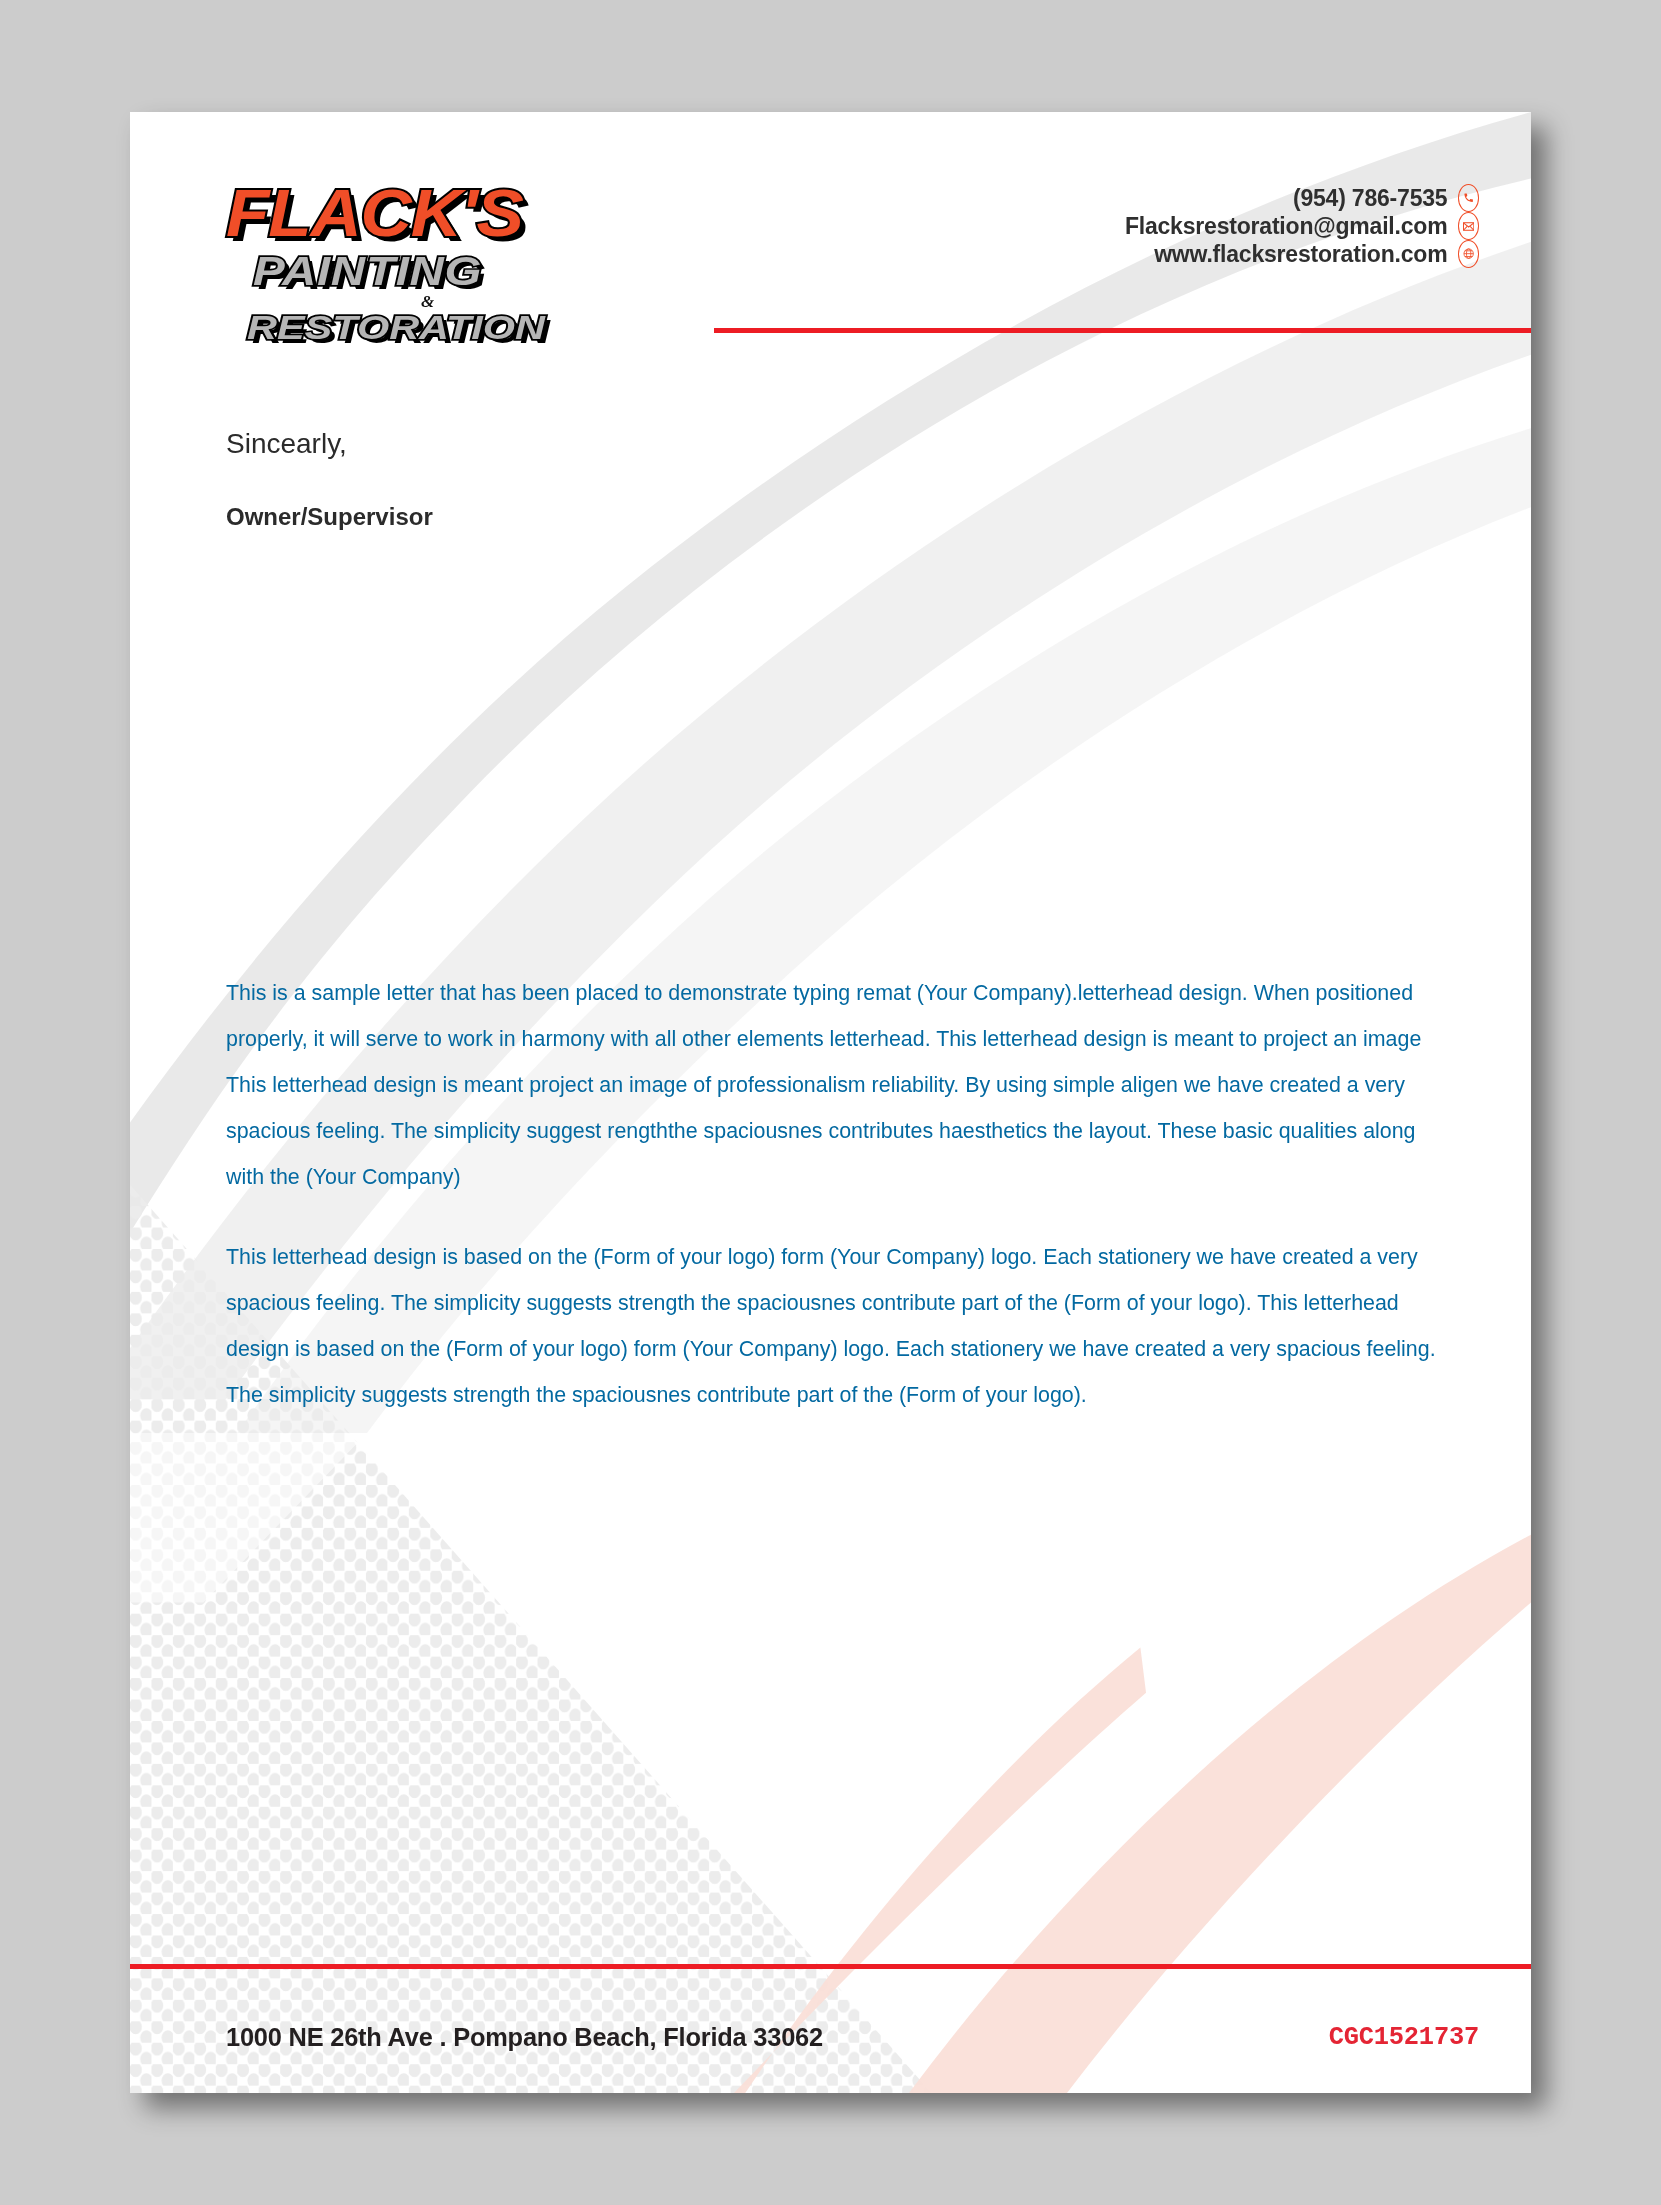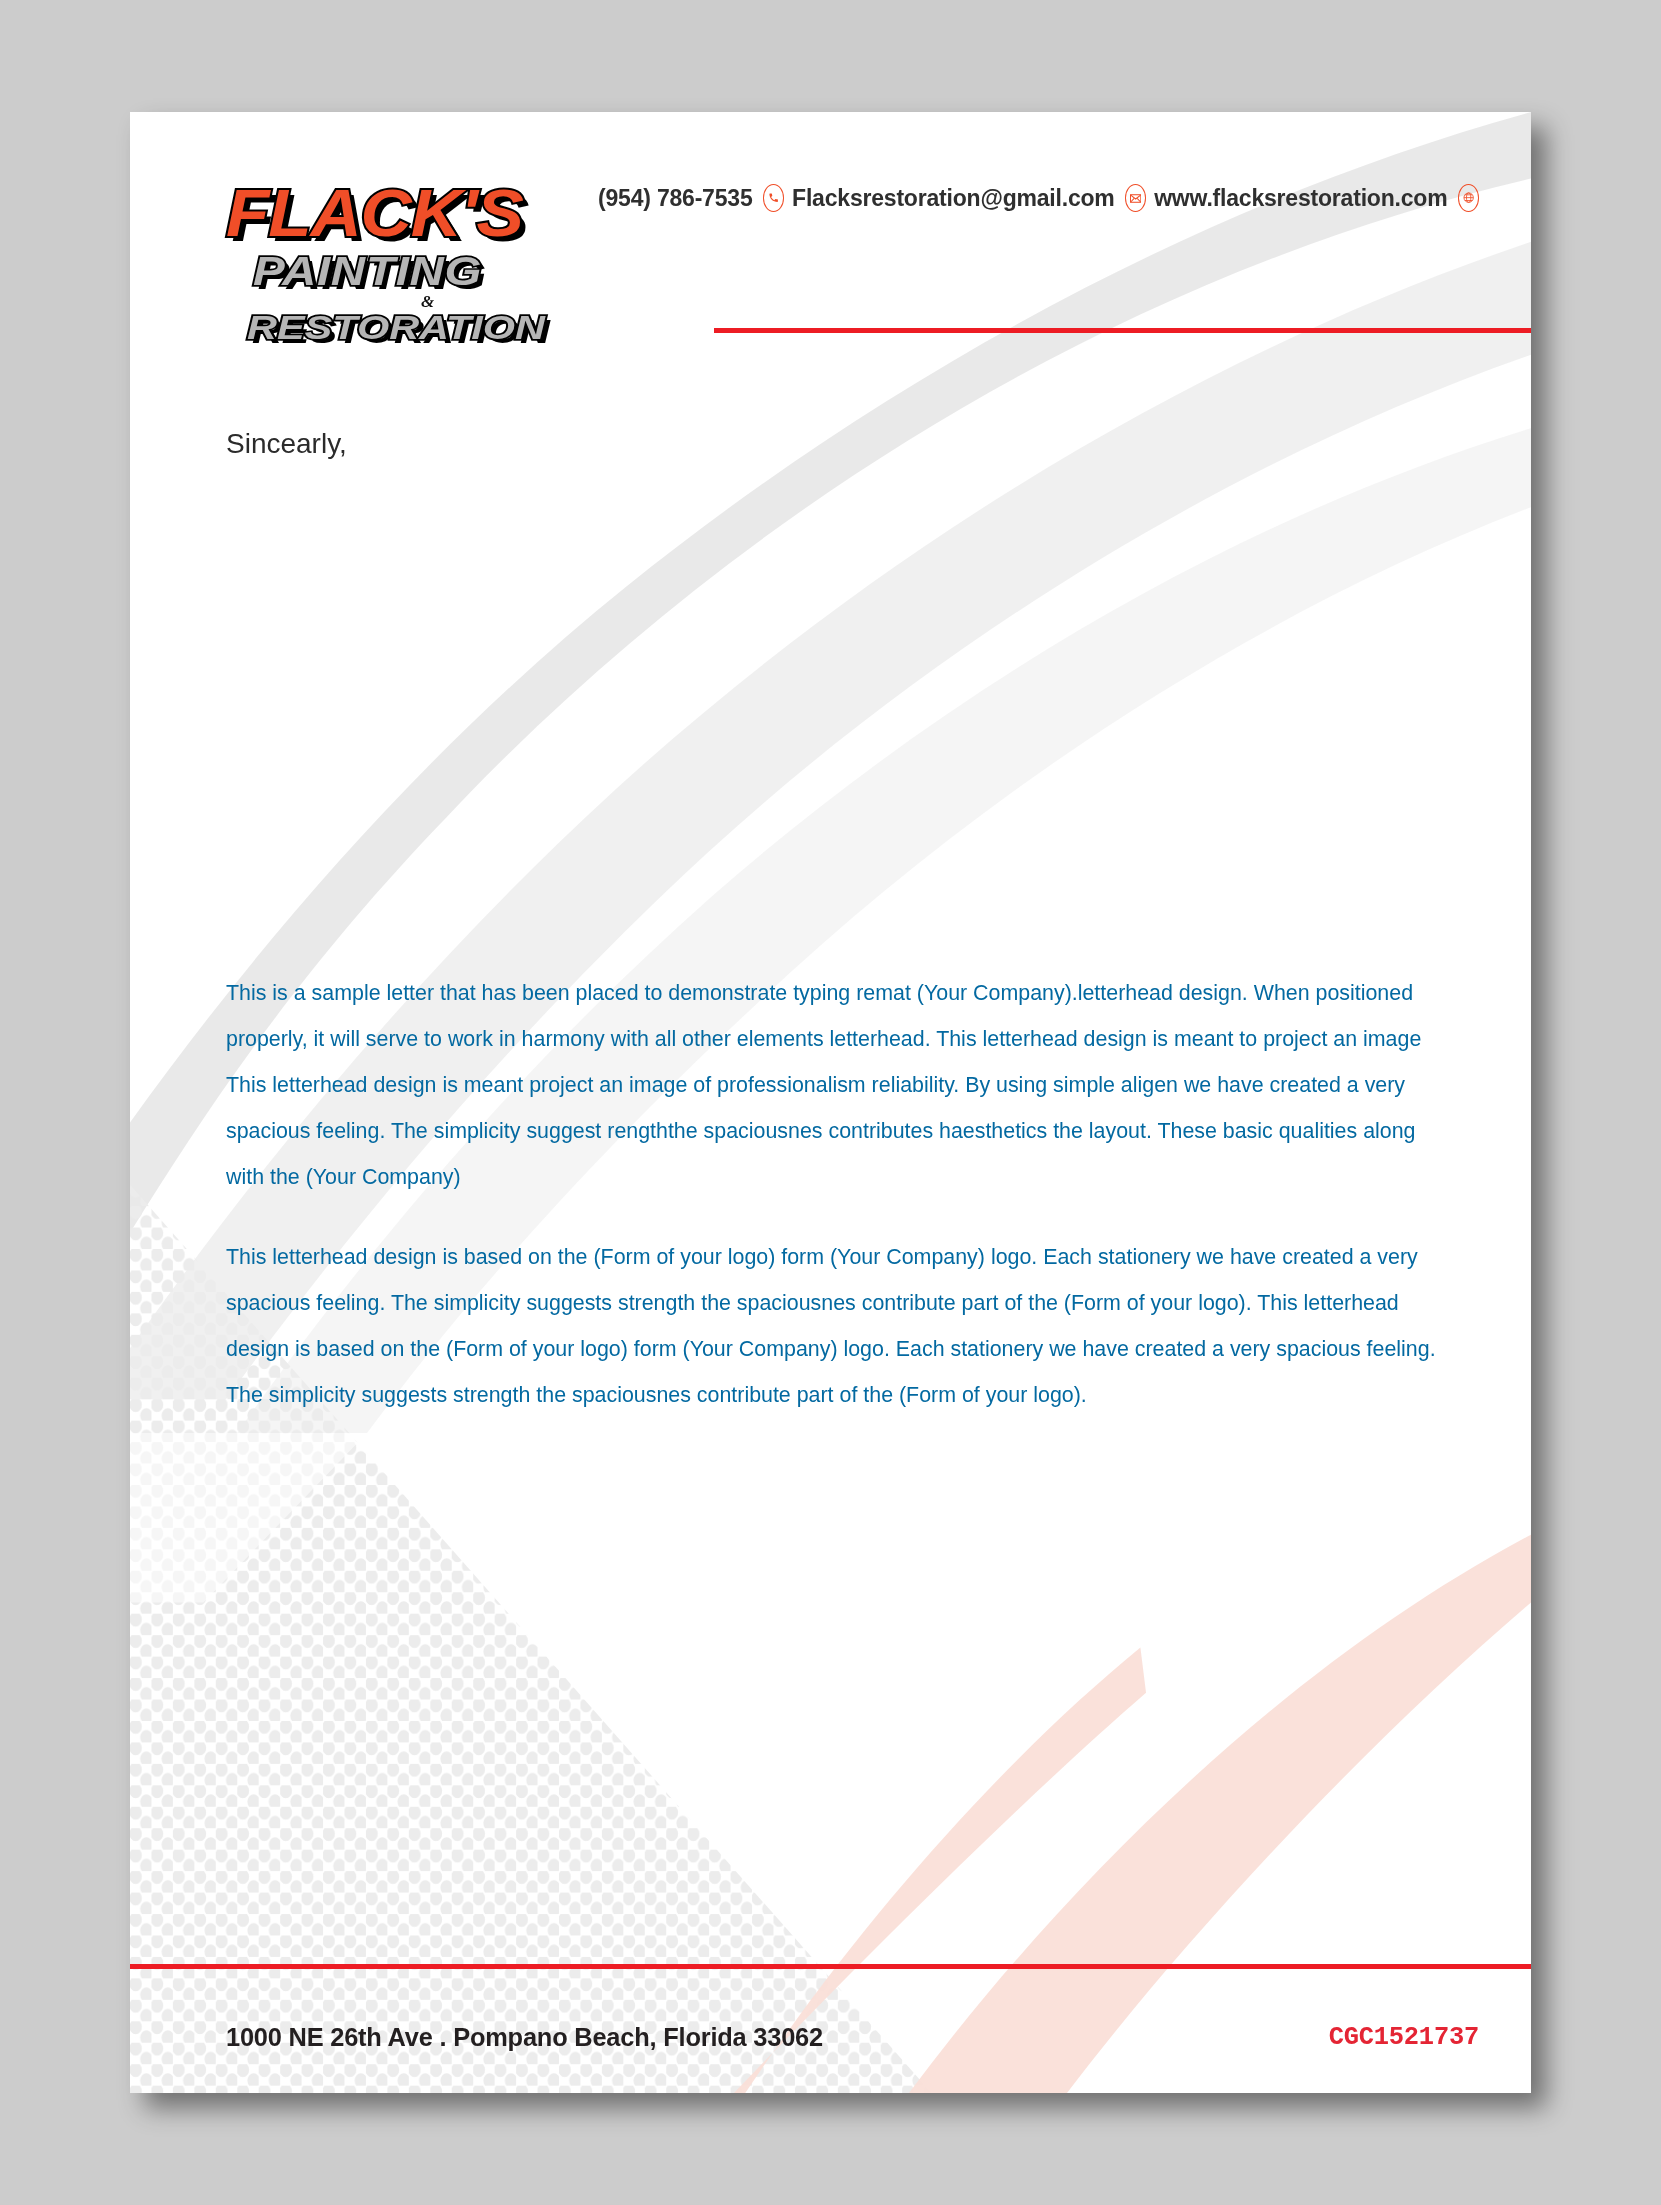--- a/index.html
+++ b/index.html
@@ -96,23 +96,23 @@
     transform-origin: left center;
   }
 
   
   #contact-block {
     position: absolute;
     right: 52px;
     top: 72px;
     z-index: 6;
     display: flex;
-    flex-direction: row;
+    flex-direction: column;
     align-items: flex-end;
-    gap: 8px;
+    gap: 0;
   }
   .contact-row {
     display: flex;
     align-items: center;
     justify-content: flex-end;
     gap: 10.2px;
   }
   .contact-text {
     font-size: 23px;
     font-weight: bold;
@@ -300,20 +300,21 @@
         </svg>
       </span>
     </div>
 
   </div>
 
   <div id="header-rule"></div>
 
   <div id="letter-body">
     <p class="salutation">Sincearly,</p>
+    <p class="signer-title">Owner/Supervisor</p>
   </div>
 
   <div id="paragraphs">
     <p class="para">This is a sample letter that has been placed to demonstrate typing remat (Your Company).letterhead design. When positioned properly, it will serve to work in harmony with all other elements letterhead. This letterhead design is meant to project an image  This letterhead design is meant project an image of professionalism reliability. By using simple aligen we have created a very spacious feeling. The simplicity suggest  rengththe spaciousnes contributes haesthetics the layout. These basic qualities along with the (Your Company)</p>
     <p class="para">This letterhead design is based on the (Form of your logo) form (Your Company) logo. Each stationery we have created a very spacious feeling. The simplicity suggests strength the spaciousnes contribute part of the (Form of your logo). This letterhead design is based on the (Form of your logo) form (Your Company) logo. Each stationery we have created a very spacious feeling. The simplicity suggests strength the spaciousnes contribute part of the (Form of your logo).</p>
   </div>
 
   <div id="footer-rule"></div>
   <div id="footer-bar">
     <span id="footer-address">1000 NE 26th Ave . Pompano Beach, Florida 33062</span>

